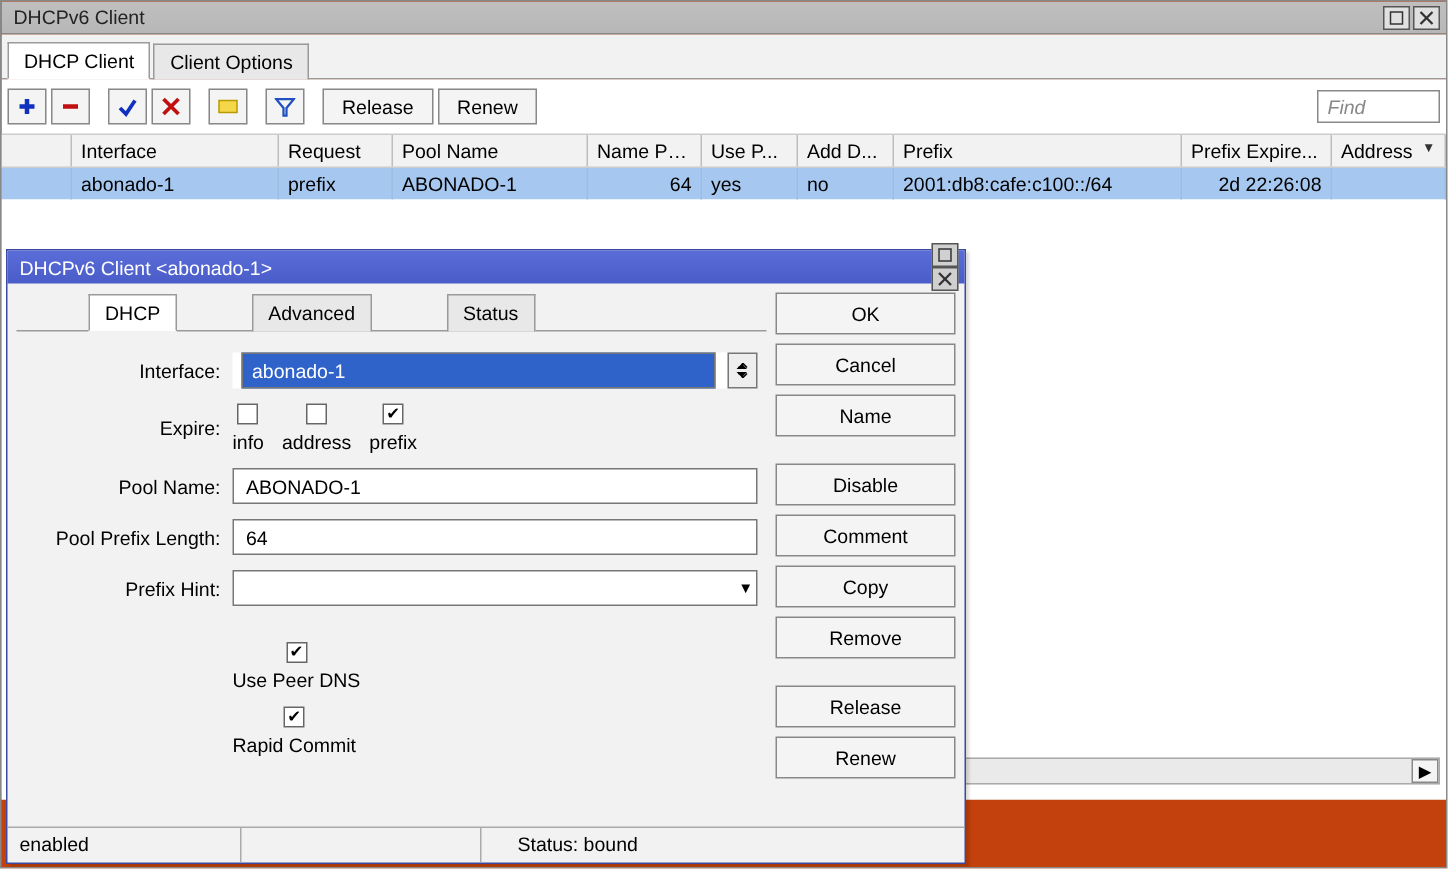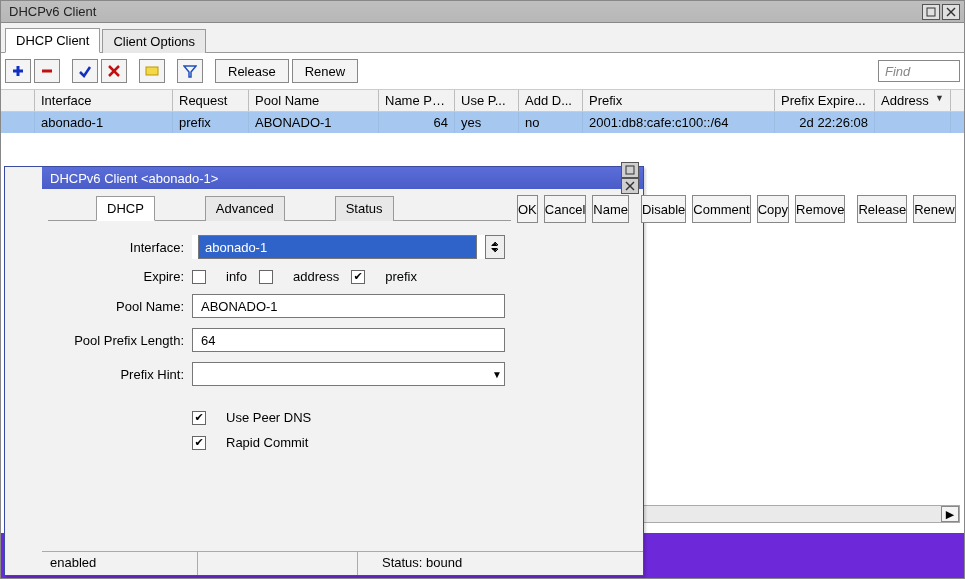--- a/index.html
+++ b/index.html
@@ -1,17 +1,17 @@
 <!DOCTYPE html>
 <html><head>
 <meta charset="utf-8">
 <style>
   * { box-sizing: border-box; }
   html, body { margin:0; padding:0; font-family: Arial, sans-serif; font-size:13px; color:#000; background:#fff; }
-  .app { width:965px; height:579px; border:1px solid #888; background:#6d28d9; position:relative; overflow:hidden; }
+  .app { width:965px; height:579px; border:1px solid #888; background:#c2410c; position:relative; overflow:hidden; }
 
   
   .titlebar { height:22px; background:linear-gradient(#bfbfbf,#b7b7b7); display:flex; align-items:center; padding:0 4px; border-bottom:1px solid #888; font-size:13px; color:#222; }
   .titlebar .title { flex:1; padding:0 4px; }
   .titlebar .btns { display:flex; gap:2px; }
   .tb-btn { width:18px; height:16px; border:1px solid #555; background:#e0e0e0; display:flex; align-items:center; justify-content:center; font-size:11px; line-height:1; cursor:pointer; }
 
   
   .tabstrip { display:flex; align-items:flex-end; gap:2px; padding:4px 4px 0 4px; background:#f2f2f2; }
   .tab { padding:4px 10px; border:1px solid #9a9a9a; border-bottom:none; background:#e8e8e8; cursor:pointer; position:relative; top:1px; }
@@ -21,51 +21,51 @@
   
   .toolbar { display:flex; align-items:center; padding:6px 4px; background:#fff; border-bottom:1px solid #ccc; gap:3px; }
   .iconbtn { width:26px; height:24px; border:1px solid #888; background:#f4f4f4; display:flex; align-items:center; justify-content:center; cursor:pointer; }
   .sep2 { width:6px; }
   .pillbtn { height:24px; padding:0 12px; border:1px solid #888; background:#f4f4f4; cursor:pointer; display:flex; align-items:center; }
   .spacer { flex:1; }
   .findbox { width:82px; height:22px; border:1px solid #888; color:#888; font-style:italic; padding:0 6px; display:flex; align-items:center; background:#fff; }
 
   
   .table { background:#fff; }
-  .thead, .trow { display:flex; font-size:13px; }
+  .thead, .trow { display:flex; font-size:13px;justify-content:flex-end; }
   .thead { background:#f2f2f2; border-bottom:1px solid #ccc; }
   .cell { border-right:1px solid #d0d0d0; padding:3px 6px; overflow:hidden; white-space:nowrap; text-overflow:ellipsis; }
   .thead .cell { border-right:1px solid #bdbdbd; position:relative; }
   .trow { background:#a6c8f0; }
   .trow .cell { border-right:1px solid #9dbde2; }
   .cell.num { text-align:right; }
   .dropind { margin-left:auto; font-size:9px; color:#333; }
 
   
-  .dialog { position:absolute; left:3px; top:165px; width:640px; height:410px; border:1px solid #3a4aa0; background:#f2f2f2; display:flex; flex-direction:column; box-shadow:2px 2px 2px rgba(0,0,0,0.15);padding-left:37px; }
+  .dialog { position:absolute; left:3px; top:165px; width:640px; height:410px; border:1px solid #3a4aa0; background:#f2f2f2; display:flex; flex-direction:column; box-shadow:2px 2px 2px rgba(0,0,0,0.15); }
   .dlgtitle { height:22px; background:linear-gradient(#5a6dd8,#4a5cc8); color:#fff; display:flex; align-items:center; padding:0 4px; font-size:13px; }
   .dlgtitle .title { flex:1; padding:0 4px; }
   .dlgtitle .tb-btn { background:#d0d0d0; color:#000; }
   .dlgbody { flex:1; display:flex; padding:6px; gap:6px; position:relative; }
   .dlgleft { flex:1; display:flex; flex-direction:column; }
   .dlgtabs { display:flex; gap:2px; border-bottom:1px solid #9a9a9a; }
   .dlgtabs .tab { position:relative; top:1px;margin-left:48px; }
   .form { padding: 14px 6px 6px 6px; }
   .frow { display:flex; align-items:center; margin-bottom:10px; }
   .flabel { width:138px; text-align:right; padding-right:8px; }
   .combo { flex:1; height:24px; border:1px solid #777; background:#fff; display:flex; align-items:center; padding:0 6px; position:relative; }
   .combo input { border:none; outline:none; flex:1; font-size:13px; background:transparent; color:inherit; }
   .combo.withddout { padding-right:0; border:none; }
   .combo.withddout .val { flex:1; border:1px solid #777; height:24px; background:#2f63c9; color:#fff; display:flex; align-items:center; padding:0 6px; }
   .combo.withddout .ddout { margin-left:8px; width:20px; height:24px; border:1px solid #777; background:#eee; display:flex; align-items:center; justify-content:center; }
   .cbgroup { display:flex; gap:12px; align-items:center; }
-  .cb { display:flex; align-items:center; gap:20px; }
+  .cb { display:flex; align-items:center; gap:4px;flex-direction:column; }
   .cbbox { width:14px; height:14px; border:1px solid #666; background:#fff; display:flex; align-items:center; justify-content:center; font-size:11px; line-height:1; }
   .cbbox.checked::after { content:"✔"; font-size:11px; }
-  .dlgright { width:120px; display:flex; flex-direction:row; gap:6px; }
+  .dlgright { width:120px; display:flex; flex-direction:column; gap:6px; }
   .actbtn { height:28px; border:1px solid #888; background:#f4f4f4; display:flex; align-items:center; justify-content:center; cursor:pointer; }
   .dlgstatus { height:24px; border-top:1px solid #aaa; display:flex; font-size:13px; }
   .statcell { border-right:1px solid #aaa; padding:3px 8px; }
   .statcell:first-child { width:156px; }
   .statcell:nth-child(2) { width:160px; }
   .statcell:last-child { flex:1; border-right:none;margin-left:16px; }
 
   
   .hscroll { position:absolute; left:640px; right:4px; top:504px; height:18px; border:1px solid #aaa; background:#eaeaea; display:flex; align-items:center; justify-content:flex-end; }
   .hscroll .arrow { width:18px; height:16px; border:1px solid #888; background:#f4f4f4; display:flex; align-items:center; justify-content:center; font-size:11px; }

